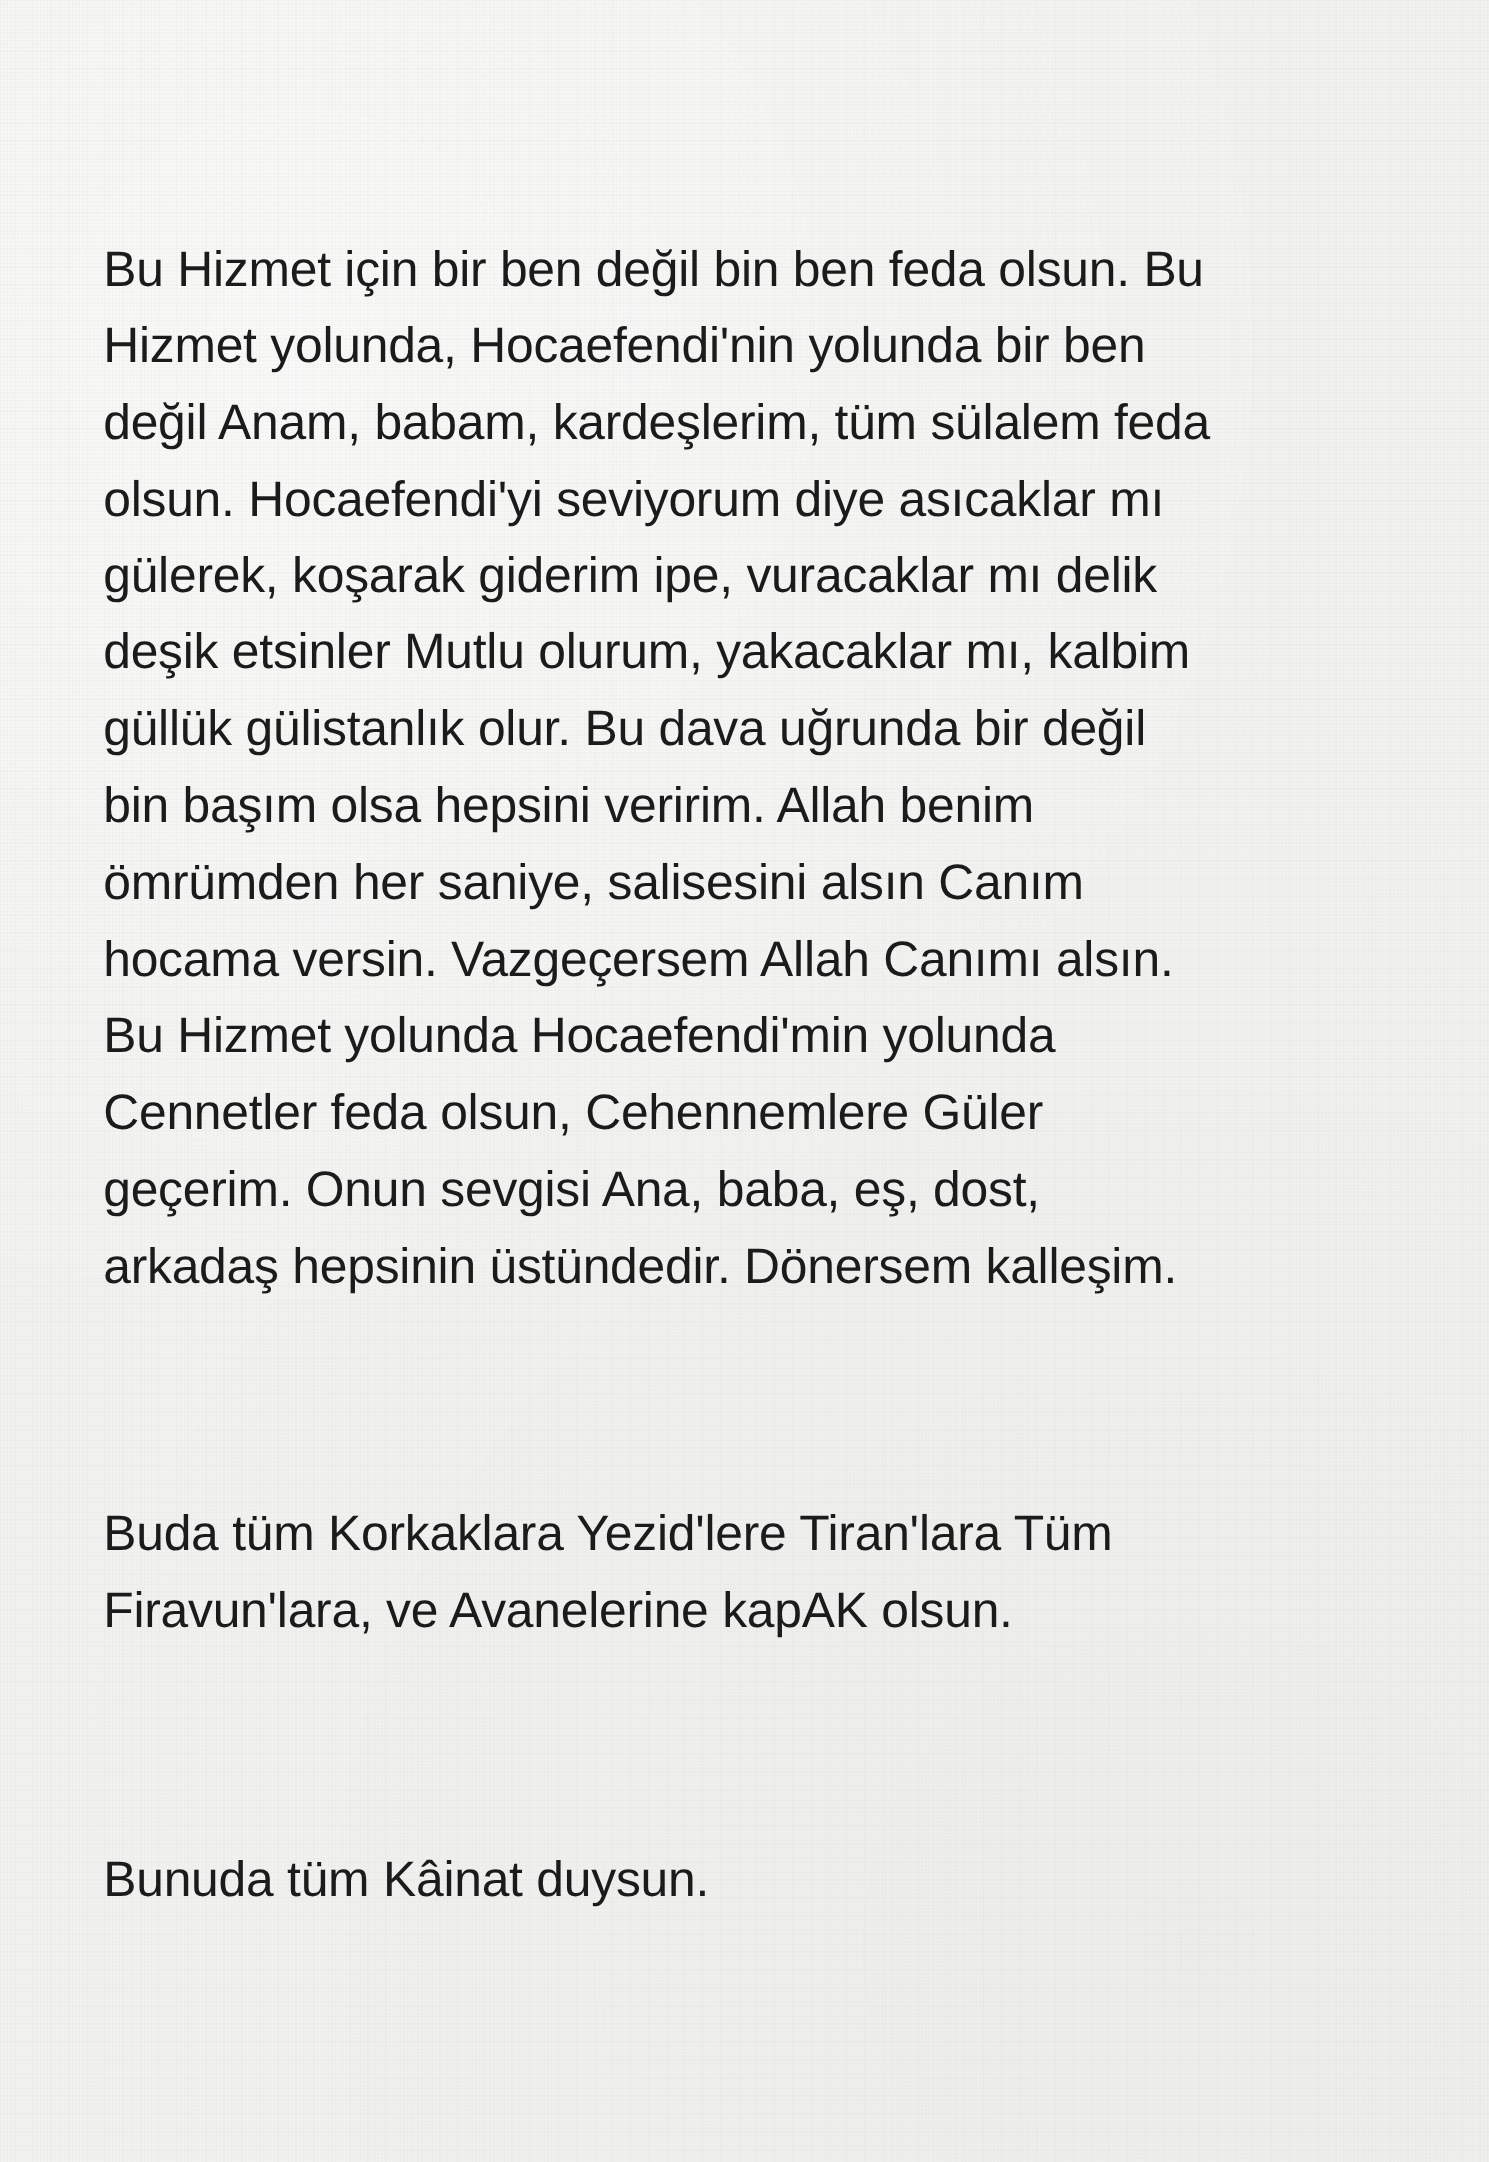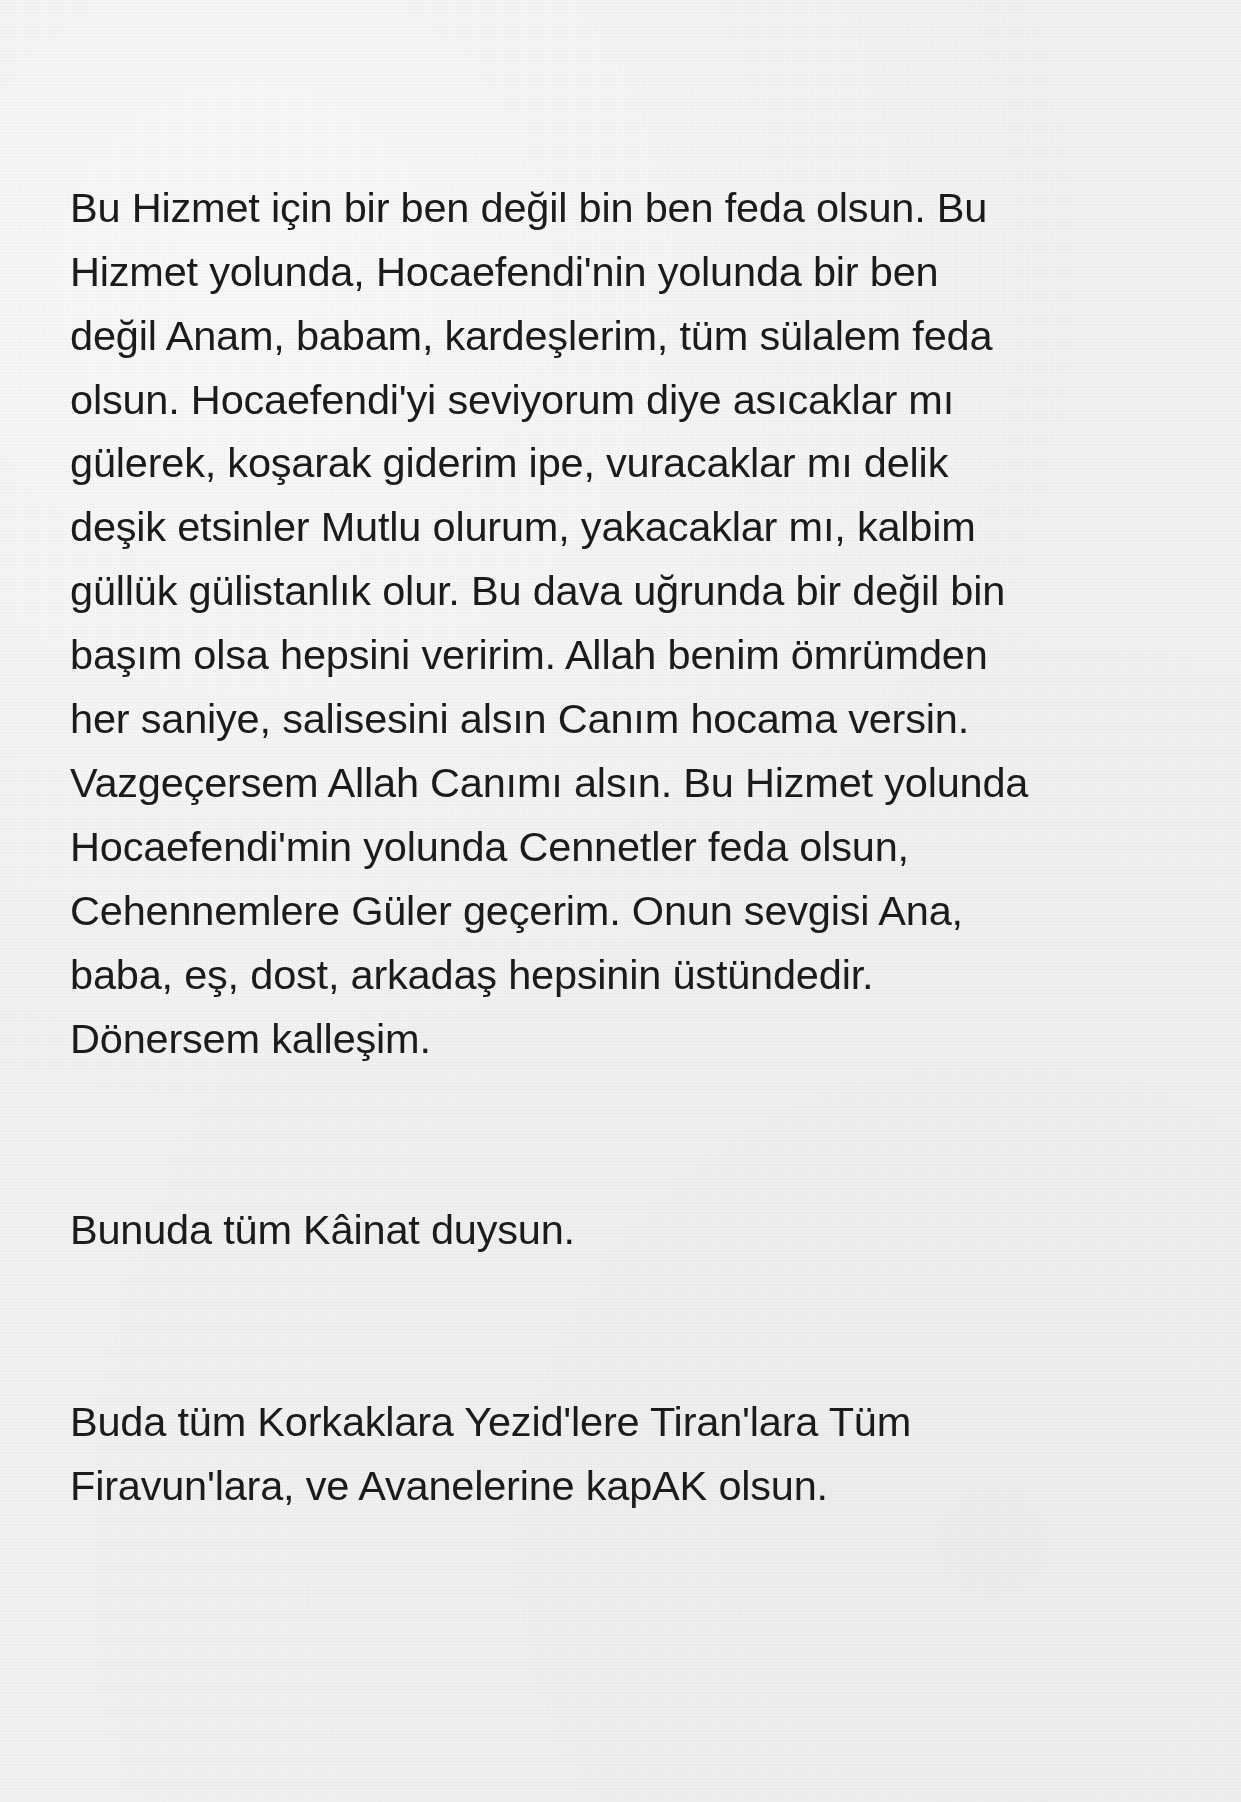--- a/index.html
+++ b/index.html
@@ -30,28 +30,28 @@
     font-size: 41.5px;
     line-height: 1.54;
     color: #1b1b1b;
     letter-spacing: -0.2px;
     font-weight: 400;
     max-width: 960px;
     white-space: pre-wrap;
     word-wrap: break-word;
   }
   .para {
-    margin: 0;
+    margin: 16px;
     padding: 0;
   }
 </style>
 </head>
 <body>
 
 <div class="page">
   <div class="note-body">
     <p class="para">Bu Hizmet için bir ben değil bin ben feda olsun. Bu Hizmet yolunda, Hocaefendi'nin yolunda bir ben değil Anam, babam, kardeşlerim, tüm sülalem feda olsun. Hocaefendi'yi seviyorum diye asıcaklar mı gülerek, koşarak giderim ipe, vuracaklar mı delik deşik etsinler Mutlu olurum, yakacaklar mı, kalbim güllük gülistanlık olur. Bu dava uğrunda bir değil bin başım olsa hepsini veririm. Allah benim ömrümden her saniye, salisesini alsın Canım hocama versin. Vazgeçersem Allah Canımı alsın. Bu Hizmet yolunda Hocaefendi'min yolunda Cennetler feda olsun, Cehennemlere Güler geçerim. Onun sevgisi Ana, baba, eş, dost, arkadaş hepsinin üstündedir. Dönersem kalleşim.</p>
+    <p class="para">Buda tüm Korkaklara Yezid'lere Tiran'lara Tüm Firavun'lara, ve Avanelerine kapAK olsun.</p>
     <p class="para">Bunuda tüm Kâinat duysun.</p>
-    <p class="para">Buda tüm Korkaklara Yezid'lere Tiran'lara Tüm Firavun'lara, ve Avanelerine kapAK olsun.</p>
     
     
   </div>
 </div>
 
 </body></html>

